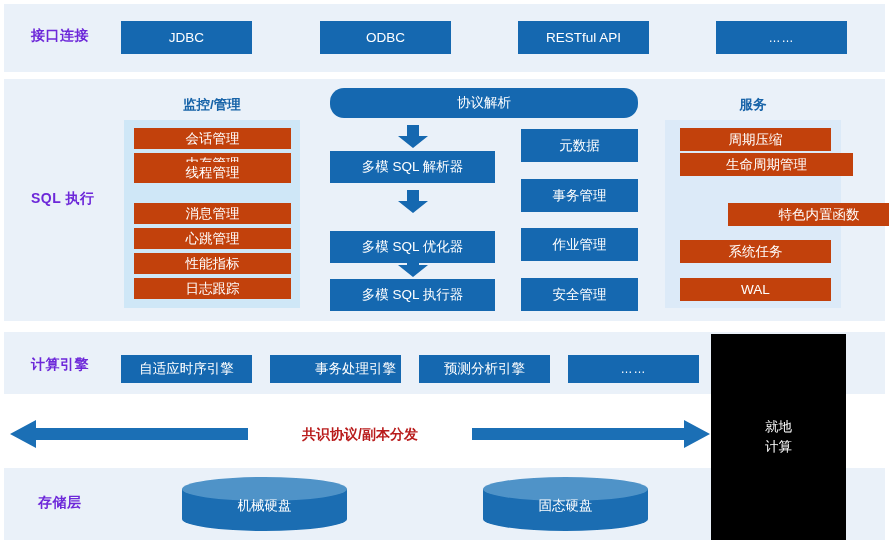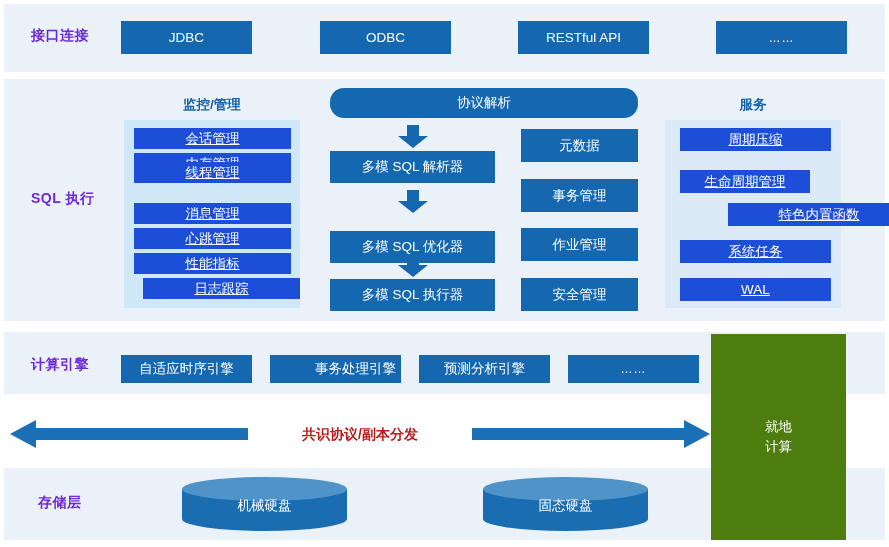--- a/index.html
+++ b/index.html
@@ -11,36 +11,36 @@
   .band{position:absolute;background:#eaf1f9;}
   .row-label{
     position:absolute;color:#6d28d9;font-weight:bold;font-size:14px;
     letter-spacing:.5px;white-space:nowrap;
   }
   .bx{
     position:absolute;background:#1568b0;color:#ffffff;
     display:flex;align-items:center;justify-content:center;
     font-size:13.5px;white-space:nowrap;box-sizing:border-box;
   }
-  .bx.lt{background:#1d4ed8;text-decoration:underline;}
+  .bx.lt{background:#c2410c;}
   .panel{position:absolute;background:#cfe7f7;box-sizing:border-box;}
   .panel.svc{background:#dceaf8;}
   .col-title{
     position:absolute;color:#1763a8;font-weight:bold;font-size:13.5px;
     text-align:center;white-space:nowrap;
   }
   .dn-arrow{position:absolute;}
   .h-arrow{position:absolute;}
   .cyl{position:absolute;}
   .cyl .lbl{
     position:absolute;left:0;right:0;top:50%;transform:translateY(-40%);
     text-align:center;color:#ffffff;font-size:13.5px;pointer-events:none;
   }
   .sidepanel{
-    position:absolute;background:#4d7c0f;color:#ffffff;
+    position:absolute;background:#000000;color:#ffffff;
     display:flex;align-items:center;justify-content:center;
     text-align:center;font-size:13.5px;line-height:1.45;
   }
   .mid-label{
     position:absolute;color:#b91c1c;font-weight:bold;font-size:14px;
     white-space:nowrap;text-align:center;
   }
 </style>
 </head>
 <body>
@@ -60,21 +60,21 @@
 
 <div class="col-title" style="left:124px;top:96px;width:176px;">监控/管理</div>
 <div class="panel" style="left:124px;top:120px;width:176px;height:188px;"></div>
 
 <div class="bx lt" style="left:134px;top:128px;width:157px;height:21px;">会话管理</div>
 <div class="bx lt" style="left:134px;top:153px;width:157px;height:21px;">内存管理</div>
 <div class="bx lt" style="left:134px;top:162px;width:157px;height:21px;">线程管理</div>
 <div class="bx lt" style="left:134px;top:203px;width:157px;height:21px;">消息管理</div>
 <div class="bx lt" style="left:134px;top:228px;width:157px;height:21px;">心跳管理</div>
 <div class="bx lt" style="left:134px;top:253px;width:157px;height:21px;">性能指标</div>
-<div class="bx lt" style="left:134px;top:278px;width:157px;height:21px;margin-left:9px;">日志跟踪</div>
+<div class="bx lt" style="left:134px;top:278px;width:157px;height:21px;">日志跟踪</div>
 
 <div class="bx" style="left:330px;top:88px;width:308px;height:30px;border-radius:14px;">协议解析</div>
 
 <div class="dn-arrow" style="left:396px;top:125px;width:34px;height:24px;">
   <svg width="34" height="24" viewBox="0 0 34 24">
     <polygon points="11,0 23,0 23,11 32,11 17,23 2,11 11,11" fill="#1568b0"></polygon>
   </svg>
 </div>
 
 <div class="bx" style="left:330px;top:151px;width:165px;height:32px;">多模 SQL 解析器</div>
@@ -97,21 +97,21 @@
 
 <div class="bx" style="left:521px;top:129px;width:117px;height:33px;">元数据</div>
 <div class="bx" style="left:521px;top:179px;width:117px;height:33px;">事务管理</div>
 <div class="bx" style="left:521px;top:228px;width:117px;height:33px;">作业管理</div>
 <div class="bx" style="left:521px;top:278px;width:117px;height:33px;">安全管理</div>
 
 <div class="col-title" style="left:665px;top:96px;width:176px;">服务</div>
 <div class="panel svc" style="left:665px;top:120px;width:176px;height:188px;"></div>
 
 <div class="bx lt" style="left:680px;top:128px;width:151px;height:23px;">周期压缩</div>
-<div class="bx lt" style="left:680px;top:153px;width:130px;height:23px;margin-top:17px;">生命周期管理</div>
+<div class="bx lt" style="left:680px;top:153px;width:173px;height:23px;">生命周期管理</div>
 <div class="bx lt" style="left:680px;top:203px;width:182px;height:23px;margin-left:48px;">特色内置函数</div>
 <div class="bx lt" style="left:680px;top:240px;width:151px;height:23px;">系统任务</div>
 <div class="bx lt" style="left:680px;top:278px;width:151px;height:23px;">WAL</div>
 
 <div class="band" style="left:4px;top:332px;width:881px;height:62px;"></div>
 
 <div class="row-label" style="left:31px;top:356px;">计算引擎</div>
 
 <div class="bx" style="left:121px;top:355px;width:131px;height:28px;">自适应时序引擎</div>
 <div class="bx" style="left:270px;top:355px;width:131px;height:28px;padding-left:40px;">事务处理引擎</div>

